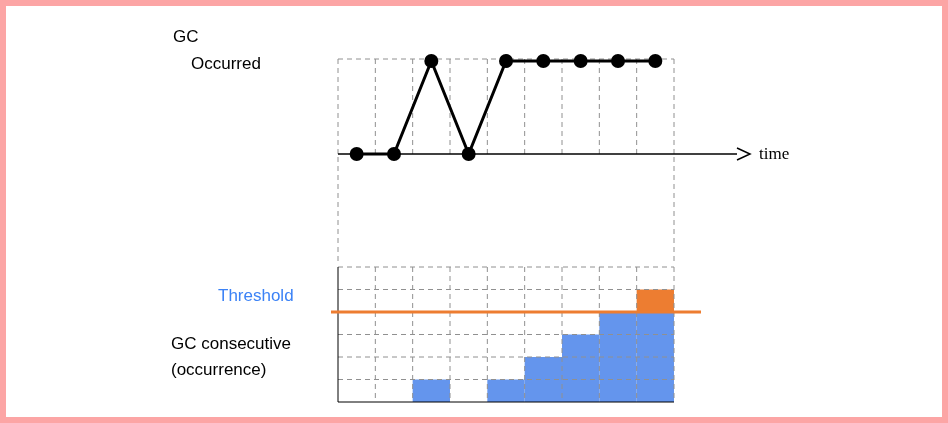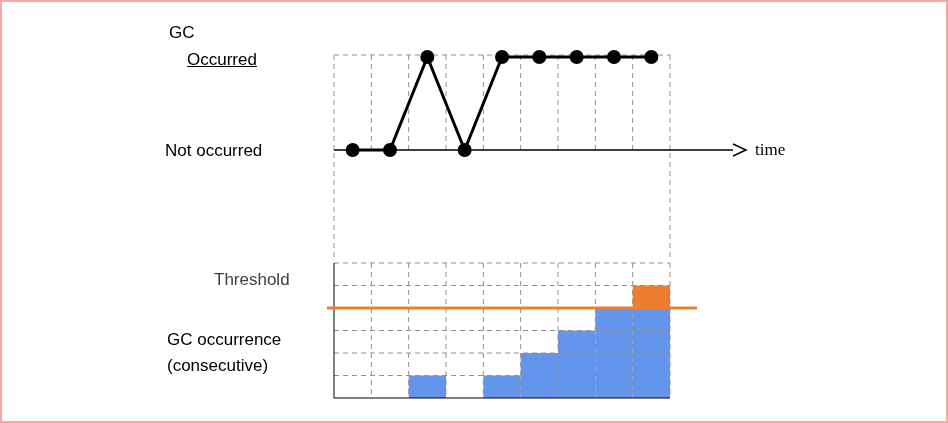--- a/index.html
+++ b/index.html
@@ -1,21 +1,21 @@
 <!DOCTYPE html>
 <html><head>
 <meta charset="utf-8">
 <style>
   html,body{margin:0;padding:0;background:#fff;}
   .canvas{
     position:relative;
     width:948px;height:423px;
     box-sizing:border-box;
     background:#ffffff;
-    border:2px solid #fca5a5;
+    border:6px solid #fca5a5;
     font-family:"Liberation Sans", sans-serif;
     color:#000;
     overflow:hidden;
   }
   #figure-svg{position:absolute;left:0;top:0;}
   .lbl{
     position:absolute;
     font-size:17px;
     line-height:20px;
     white-space:nowrap;
@@ -75,26 +75,25 @@
       <circle cx="500" cy="55" r="7" fill="#000000"></circle>
       <circle cx="537.3333333333334" cy="55" r="7" fill="#000000"></circle>
       <circle cx="574.6666666666667" cy="55" r="7" fill="#000000"></circle>
       <circle cx="612" cy="55" r="7" fill="#000000"></circle>
       <circle cx="649.3333333333334" cy="55" r="7" fill="#000000"></circle>
       <line x1="325" y1="306" x2="695" y2="306" stroke="#ED7D31" stroke-width="3"></line>
     </svg>
 
   <div class="lbl" style="left:167px;top:21px;">GC</div>
 
-  <div class="lbl" style="left:185px;top:48px;text-decoration:underline;">Occurred</div>
+  <div class="lbl" style="left:185px;top:48px;">Occurred</div>
 
-  <div class="lbl" style="left:163px;top:139px;">Not occurred</div>
 
   <div class="lbl" style="left:753px;top:138px;font-family:Liberation Serif, serif;">time</div>
 
-  <div class="lbl" style="left: 212px; top: 268px; color: #404040;">Threshold</div>
+  <div class="lbl" style="left: 212px; top: 280px; color: #3b82f6;">Threshold</div>
 
   <div class="lbl multiline" style="left:165px;top:325px;">
-    <div>GC occurrence</div>
-    <div>(consecutive)</div>
+    <div>GC consecutive</div>
+    <div>(occurrence)</div>
   </div>
 
 </div>
 
 </body></html>

